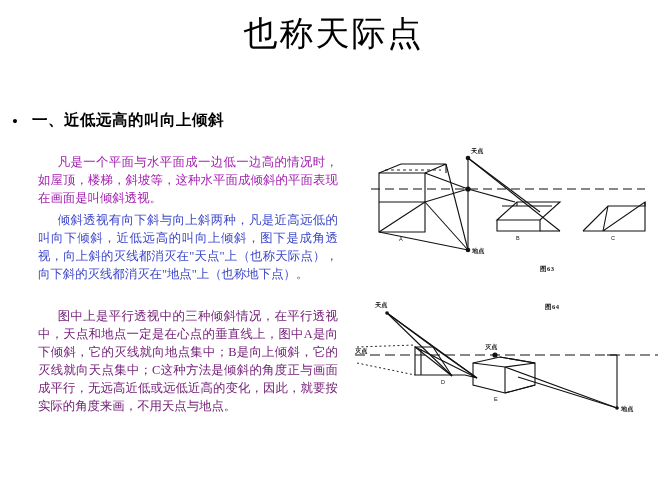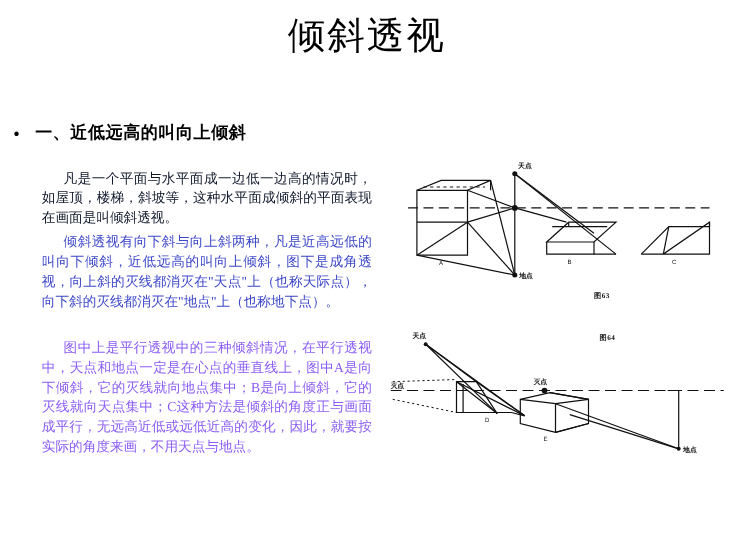--- a/index.html
+++ b/index.html
@@ -54,23 +54,23 @@
   .para {
     position: absolute;
     left: 38px;
     width: 300px;
     font-size: 12.4px;
     line-height: 1.45;
     text-align: justify;
     text-justify: inter-ideograph;
     text-indent: 1.6em;
   }
-  .p-red   { top: 142px; color: #0f172a; }
+  .p-red   { top: 142px; color: #a21caf; }
   .p-blue  { top: 200px; color: #3b46c8; }
-  .p-black { top: 296px; color: #8b5cf6; }
+  .p-black { top: 296px; color: #701a75; }
   .p-last  { top: 388px; color: #262626; }
   .p-last .bold-tail {
     font-weight: bold;
     color: #111;
   }
 
   
   .figure {
     position: absolute;
     left: 355px;
@@ -86,21 +86,21 @@
     font-weight: bold;
     color: #111;
     letter-spacing: 0.5px;
   }
 </style>
 </head>
 <body>
 
 <div class="slide">
 
-  <div class="slide-title">倾斜透视</div>
+  <div class="slide-title">也称天际点</div>
 
   <div class="bullet-row">
     <span class="bullet-dot">•</span>
     <span class="bullet-heading">一、近低远高的叫向上倾斜</span>
   </div>
 
   <p class="para p-red">凡是一个平面与水平面成一边低一边高的情况时，如屋顶，楼梯，斜坡等，这种水平面成倾斜的平面表现在画面是叫倾斜透视。</p>
 
   <p class="para p-blue">倾斜透视有向下斜与向上斜两种，凡是近高远低的叫向下倾斜，近低远高的叫向上倾斜，图下是成角透视，向上斜的灭线都消灭在"天点"上（也称天际点），向下斜的灭线都消灭在"地点"上（也称地下点）。</p>
 

